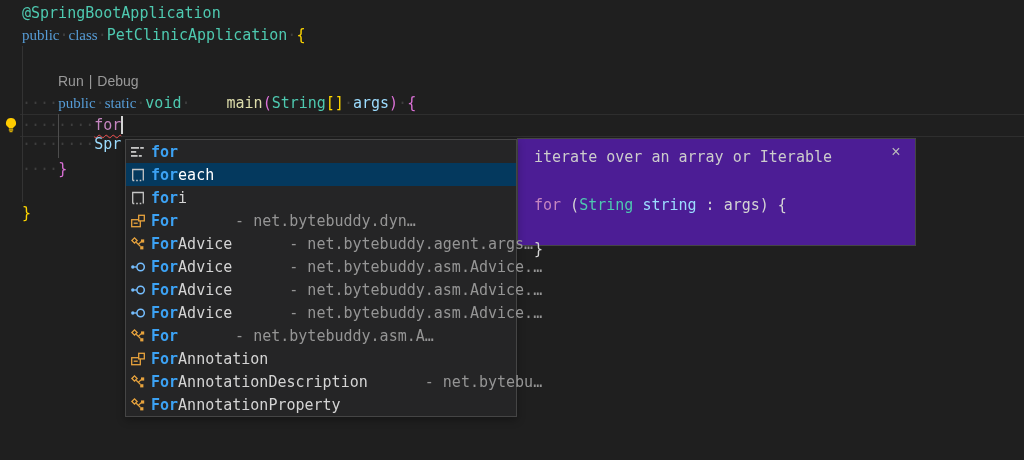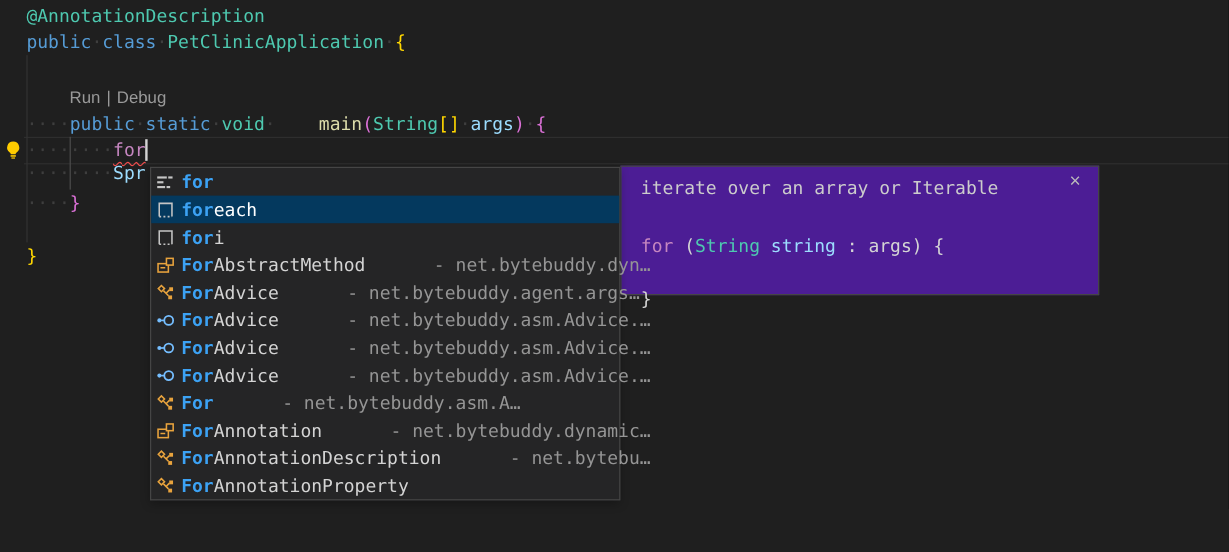--- a/index.html
+++ b/index.html
@@ -2,21 +2,21 @@
 <html style="--c-editor-bg: #1F1F1F; --c-widget-bg: #252526; --c-widget-border: #454545; --c-selected-row-bg: #04395E; --c-match-blue: #3CA2F4; --c-label: #D4D4D4; --c-label-selected: #FFFFFF; --c-detail: #959595; --c-type: #4EC9B0; --c-keyword: #569CD6; --c-method: #DCDCAA; --c-variable: #9CDCFE; --c-bracket-gold: #FFD700; --c-bracket-pink: #DA70D6; --c-control: #C586C0; --c-whitespace: #3E3E3E; --c-plain: #D4D4D4; --c-error-squiggle: #F14C4C; --c-codelens: #999999; --c-lightbulb: #FFCC00; --c-icon-keyword: #C5C5C5; --c-icon-snippet: #C5C5C5; --c-icon-class: #E8A33D; --c-icon-enum: #E8A33D; --c-icon-interface: #75BEFF; --c-doc-text: #CCCCCC; --c-cursor: #D4D4D4;"><head>
 <meta charset="utf-8">
 <style>
   html,body{margin:0;padding:0;background:#111;}
   #screen{position:relative;width:1024px;height:460px;overflow:hidden;
           background:var(--c-editor-bg,#1F1F1F);
           font-family:"DejaVu Sans Mono","Liberation Mono",monospace;font-size:15px;}
   
   .code-line{position:absolute;left:22px;height:22px;line-height:22px;white-space:pre;z-index:2;}
   .tk-type{color:var(--c-type,#4EC9B0);}
-  .tk-kw{color:var(--c-keyword,#569CD6);}
+  .tk-kw{color:var(--c-keyword,#569CD6);font-family:Liberation Serif, serif;}
   .tk-meth{color:var(--c-method,#DCDCAA);padding-left:36px;}
   .tk-var{color:var(--c-variable,#9CDCFE);}
   .tk-b1{color:var(--c-bracket-gold,#FFD700);}
   .tk-b2{color:var(--c-bracket-pink,#DA70D6);}
   .tk-ctrl{color:var(--c-control,#C586C0);}
   .tk-ws{color:var(--c-whitespace,#3E3E3E);}
   .tk-txt{color:var(--c-plain,#D4D4D4);}
   .tk-err{color:var(--c-control,#C586C0);
           text-decoration:underline wavy var(--c-error-squiggle,#F14C4C) 1px;
           text-underline-offset:4px;}
@@ -75,21 +75,21 @@
       <rect x="5.8" y="12.3" width="4.4" height="1.3" fill="#FFCC00"></rect>
       <rect x="6.5" y="14.2" width="3" height="1" fill="#FFCC00"></rect>
     </svg>
   </div>
 
   <div id="codelens">
     <span class="lens-link">Run</span><span class="lens-sep">|</span><span class="lens-link">Debug</span>
   </div>
 
   <div id="editor-lines">
-      <div class="code-line" style="top: 2px;"><span class="tk-type">@AnnotationDescription</span></div>
+      <div class="code-line" style="top: 2px;"><span class="tk-type">@SpringBootApplication</span></div>
       <div class="code-line" style="top: 24px;"><span class="tk-kw">public</span><span class="tk-ws">·</span><span class="tk-kw">class</span><span class="tk-ws">·</span><span class="tk-type">PetClinicApplication</span><span class="tk-ws">·</span><span class="tk-b1">{</span></div>
       <div class="code-line" style="top: 46px;"></div>
       <div class="code-line" style="top: 92px;"><span class="tk-ws">····</span><span class="tk-kw">public</span><span class="tk-ws">·</span><span class="tk-kw">static</span><span class="tk-ws">·</span><span class="tk-type">void</span><span class="tk-ws">·</span><span class="tk-meth">main</span><span class="tk-b2">(</span><span class="tk-type">String</span><span class="tk-b1">[]</span><span class="tk-ws">·</span><span class="tk-var">args</span><span class="tk-b2">)</span><span class="tk-ws">·</span><span class="tk-b2">{</span></div>
       <div class="code-line" style="top: 114px;"><span class="tk-ws">········</span><span class="tk-err">for</span><span class="cursor"></span></div>
       <div class="code-line" style="top: 133px;"><span class="tk-ws">········</span><span class="tk-var">Spr</span></div>
       <div class="code-line" style="top: 158px;"><span class="tk-ws">····</span><span class="tk-b2">}</span></div>
       <div class="code-line" style="top: 180px;"></div>
       <div class="code-line" style="top: 202px;"><span class="tk-b1">}</span></div>
     </div>
 
@@ -114,21 +114,21 @@
               <path d="M2.7 13.5v-11h10.6v11"></path>
               <path d="M2.7 13.5h10.6" stroke-dasharray="1.6 1.9"></path>
             </g>
           </svg></span><span class="sg-match">for</span><span class="sg-rest">i</span></div>
       <div class="sg-row"><span class="sg-icon ic-class"><svg width="16" height="16" viewBox="0 0 16 16">
             <g stroke="currentColor" stroke-width="1.3">
               <rect x="1.7" y="6.7" width="8.6" height="7" fill="none"></rect>
               <path d="M3.7 10.2h4" fill="none"></path>
               <rect x="8.7" y="2.3" width="5.6" height="5.6" fill="#252526"></rect>
             </g>
-          </svg></span><span class="sg-match">For</span><span class="sg-rest">AbstractMethod</span><span class="sg-detail"> - net.bytebuddy.dyn…</span></div>
+          </svg></span><span class="sg-match">For</span><span class="sg-detail"> - net.bytebuddy.dyn…</span></div>
       <div class="sg-row"><span class="sg-icon ic-enum"><svg width="16" height="16" viewBox="0 0 16 16">
             <g stroke="currentColor" fill="none" stroke-width="1.3">
               <path d="M1.9 4.5 4.5 1.9 7.1 4.5 4.5 7.1z"></path>
               <path d="M6.2 6.2l4.2 4.2M8.4 8.4l2.8-2.8"></path>
             </g>
             <rect x="11" y="3.4" width="3.2" height="3.2" fill="currentColor"></rect>
             <rect x="10.2" y="10.2" width="3.2" height="3.2" fill="currentColor"></rect>
           </svg></span><span class="sg-match">For</span><span class="sg-rest">Advice</span><span class="sg-detail"> - net.bytebuddy.agent.args…</span></div>
       <div class="sg-row"><span class="sg-icon ic-interface"><svg width="16" height="16" viewBox="0 0 16 16">
             <circle cx="2.8" cy="8" r="1.7" fill="currentColor"></circle>
@@ -152,21 +152,21 @@
             </g>
             <rect x="11" y="3.4" width="3.2" height="3.2" fill="currentColor"></rect>
             <rect x="10.2" y="10.2" width="3.2" height="3.2" fill="currentColor"></rect>
           </svg></span><span class="sg-match">For</span><span class="sg-detail"> - net.bytebuddy.asm.A…</span></div>
       <div class="sg-row"><span class="sg-icon ic-class"><svg width="16" height="16" viewBox="0 0 16 16">
             <g stroke="currentColor" stroke-width="1.3">
               <rect x="1.7" y="6.7" width="8.6" height="7" fill="none"></rect>
               <path d="M3.7 10.2h4" fill="none"></path>
               <rect x="8.7" y="2.3" width="5.6" height="5.6" fill="#252526"></rect>
             </g>
-          </svg></span><span class="sg-match">For</span><span class="sg-rest">Annotation</span><span class="sg-detail"> - net.bytebuddy.dynamic…</span></div>
+          </svg></span><span class="sg-match">For</span><span class="sg-rest">Annotation</span></div>
       <div class="sg-row"><span class="sg-icon ic-enum"><svg width="16" height="16" viewBox="0 0 16 16">
             <g stroke="currentColor" fill="none" stroke-width="1.3">
               <path d="M1.9 4.5 4.5 1.9 7.1 4.5 4.5 7.1z"></path>
               <path d="M6.2 6.2l4.2 4.2M8.4 8.4l2.8-2.8"></path>
             </g>
             <rect x="11" y="3.4" width="3.2" height="3.2" fill="currentColor"></rect>
             <rect x="10.2" y="10.2" width="3.2" height="3.2" fill="currentColor"></rect>
           </svg></span><span class="sg-match">For</span><span class="sg-rest">AnnotationDescription</span><span class="sg-detail"> - net.bytebu…</span></div>
       <div class="sg-row"><span class="sg-icon ic-enum"><svg width="16" height="16" viewBox="0 0 16 16">
             <g stroke="currentColor" fill="none" stroke-width="1.3">

